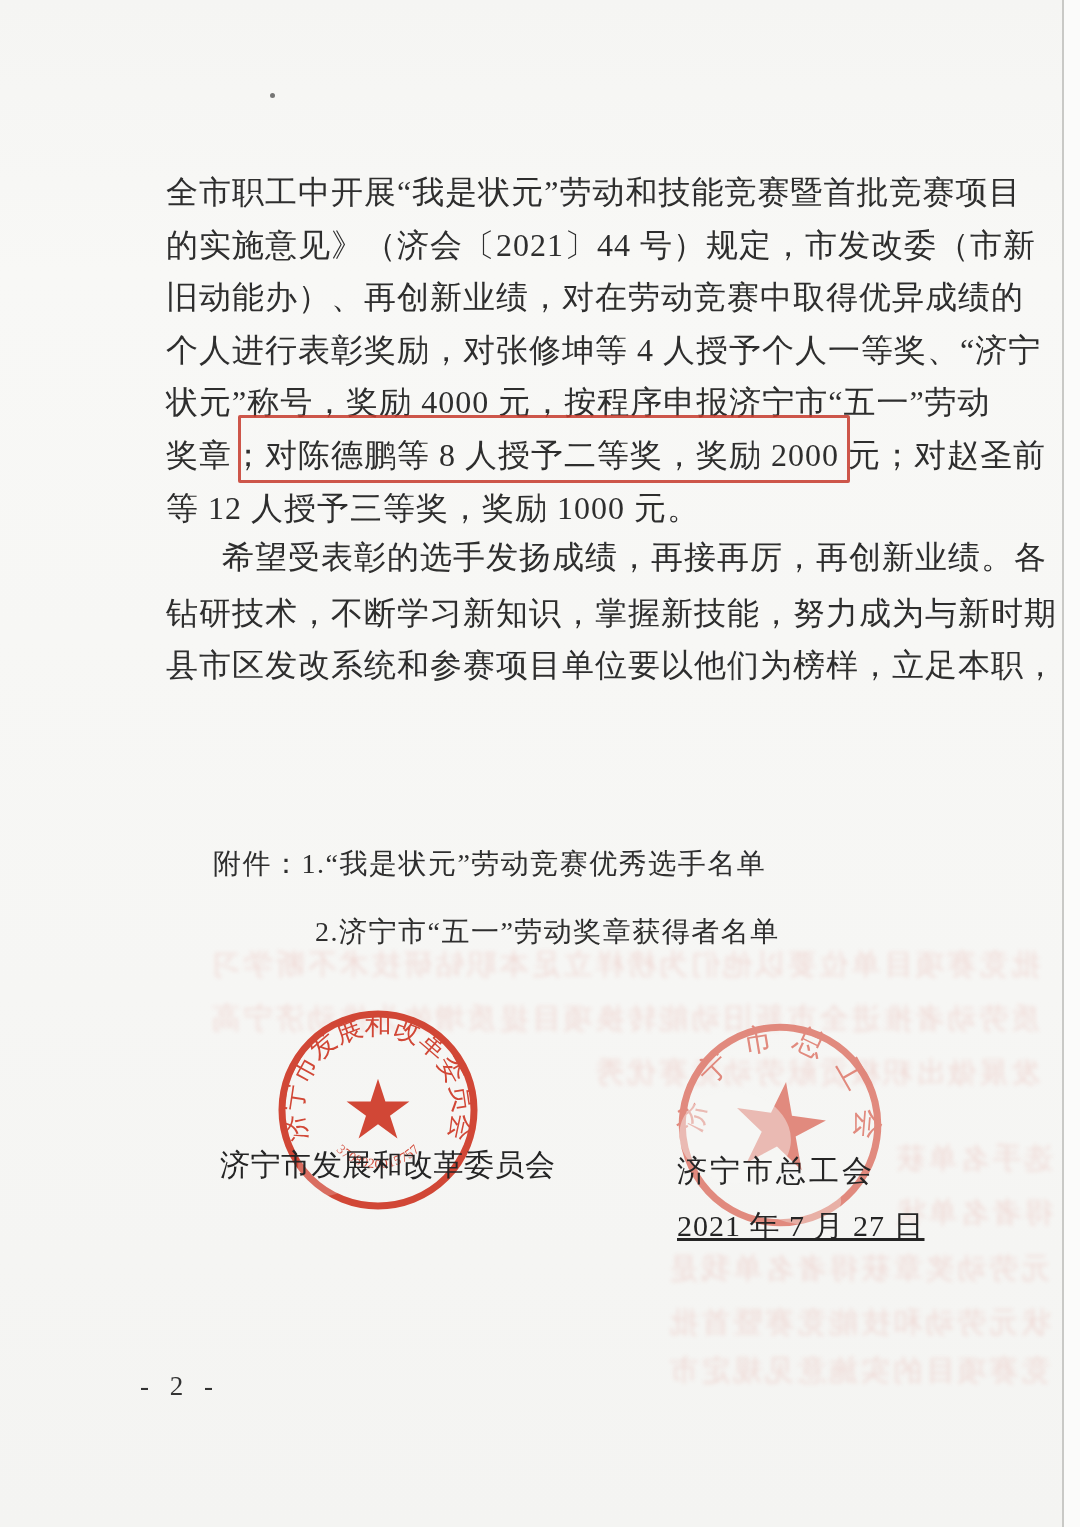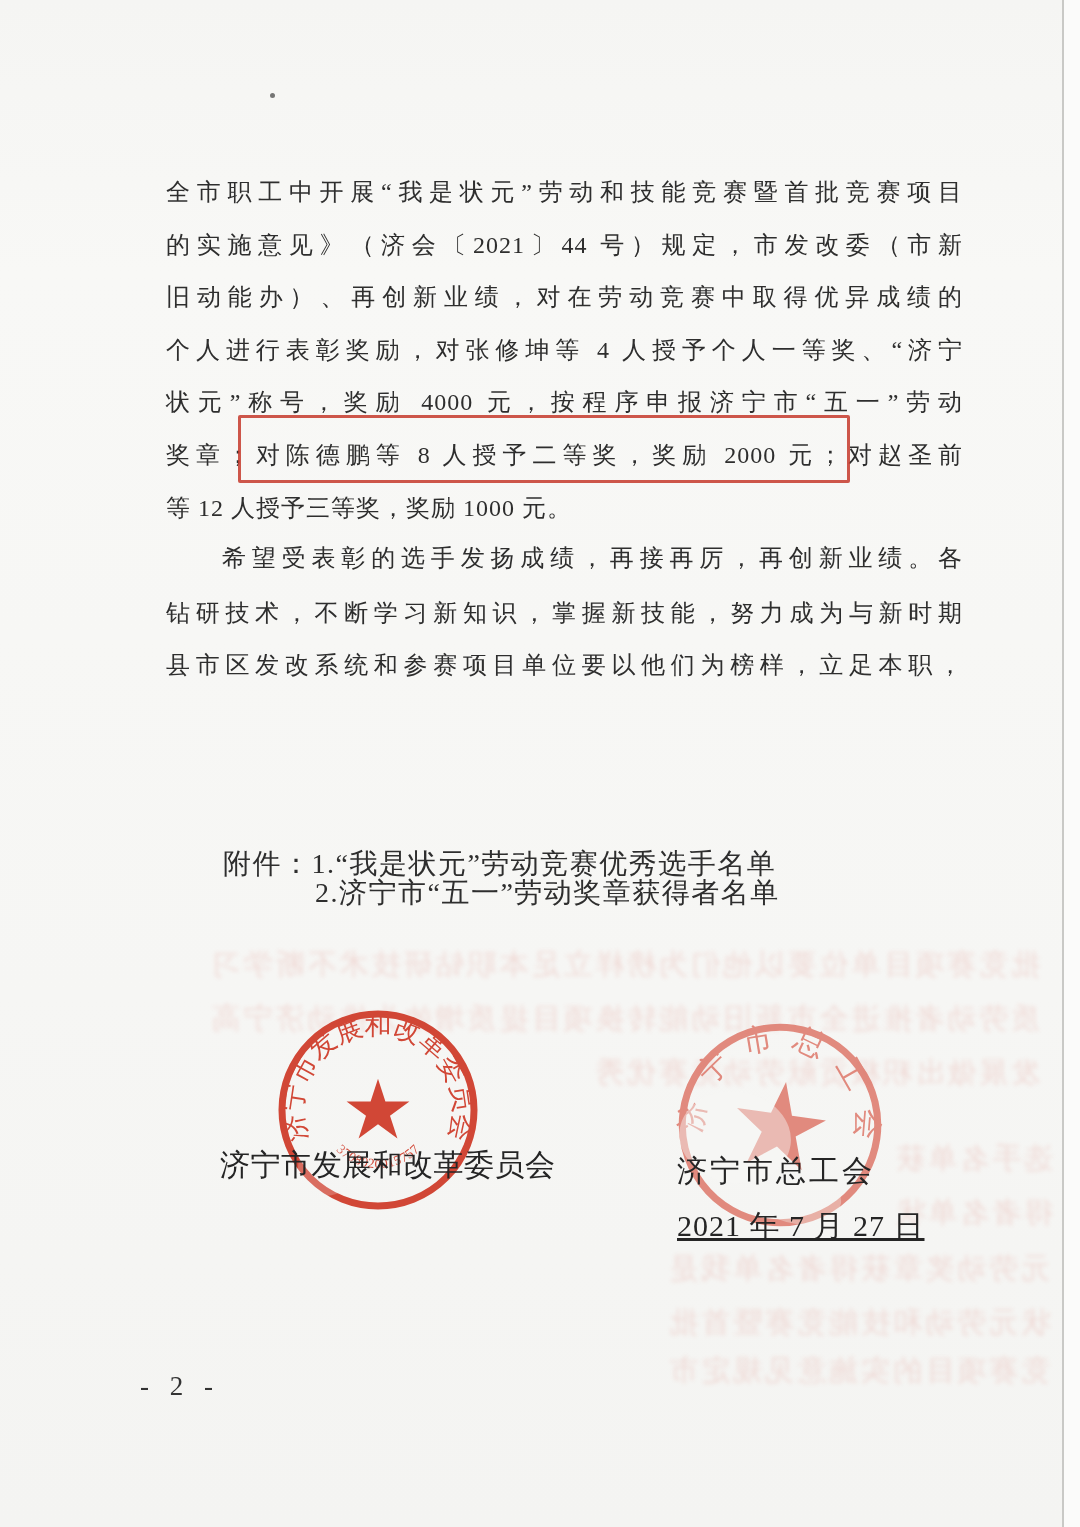--- a/index.html
+++ b/index.html
@@ -4,21 +4,21 @@
 <style>
   html,body{margin:0;padding:0;background:#e9e9e7;}
   #page{
     position:relative;width:1080px;height:1527px;overflow:hidden;
     background:linear-gradient(180deg,#f5f5f3 0%,#f8f8f6 18%,#f6f6f4 65%,#f4f4f2 100%);
     font-family:"Liberation Serif","DejaVu Serif",serif;color:#2e2e2e;
   }
   
   #body-text{position:absolute;left:166px;top:166px;width:797px;z-index:3;}
   .bodyline{
-    height:52.6px;line-height:52.6px;font-size:24px;letter-spacing:1px;
+    height:52.6px;line-height:52.6px;font-size:32px;letter-spacing:1px;
     text-align:justify;text-align-last:justify;white-space:nowrap;
   }
   .bodyline.endline{text-align-last:left;}
   .bodyline.indent{text-indent:56px;font-family:Liberation Mono, monospace;}
   
   .attach{position:absolute;left:213px;font-size:28px;letter-spacing:1.5px;z-index:3;white-space:nowrap;}
   #attach-2{padding-left:102px;}
   
   .sigtext{position:absolute;font-size:30px;z-index:3;white-space:nowrap;color:#252525;}
   #sig-left{left:220px;top:1145px;letter-spacing:0.5px;}
@@ -97,22 +97,22 @@
     <div class="bodyline">状元”称号，奖励 4000 元，按程序申报济宁市“五一”劳动</div>
     <div class="bodyline">奖章；对陈德鹏等 8 人授予二等奖，奖励 2000 元；对赵圣前</div>
     <div class="bodyline endline">等 12 人授予三等奖，奖励 1000 元。</div>
     <div class="bodyline indent">希望受表彰的选手发扬成绩，再接再厉，再创新业绩。各</div>
     <div class="bodyline">钻研技术，不断学习新知识，掌握新技能，努力成为与新时期</div>
     <div class="bodyline">县市区发改系统和参赛项目单位要以他们为榜样，立足本职，</div>
   </div>
 
   <div id="highlight-box"></div>
 
-  <div class="attach" id="attach-1" style="top:845px;margin-left:10px;">附件：1.“我是状元”劳动竞赛优秀选手名单</div>
-  <div class="attach" id="attach-2" style="top:874px;">2.济宁市“五一”劳动奖章获得者名单</div>
+  <div class="attach" id="attach-1" style="top:845px;">附件：1.“我是状元”劳动竞赛优秀选手名单</div>
+  <div class="attach" id="attach-2" style="top:913px;">2.济宁市“五一”劳动奖章获得者名单</div>
 
   <div class="sigtext" id="sig-left">济宁市发展和改革委员会</div>
   <div class="sigtext" id="sig-right">济宁市总工会</div>
   <div class="sigtext" id="sig-date">2021 年 7 月 27 日</div>
 
   <div id="page-num">- 2 -</div>
 
   <div id="edge-line"></div>
   <div id="edge-strip"></div>
   <div id="scan-speck"></div>

